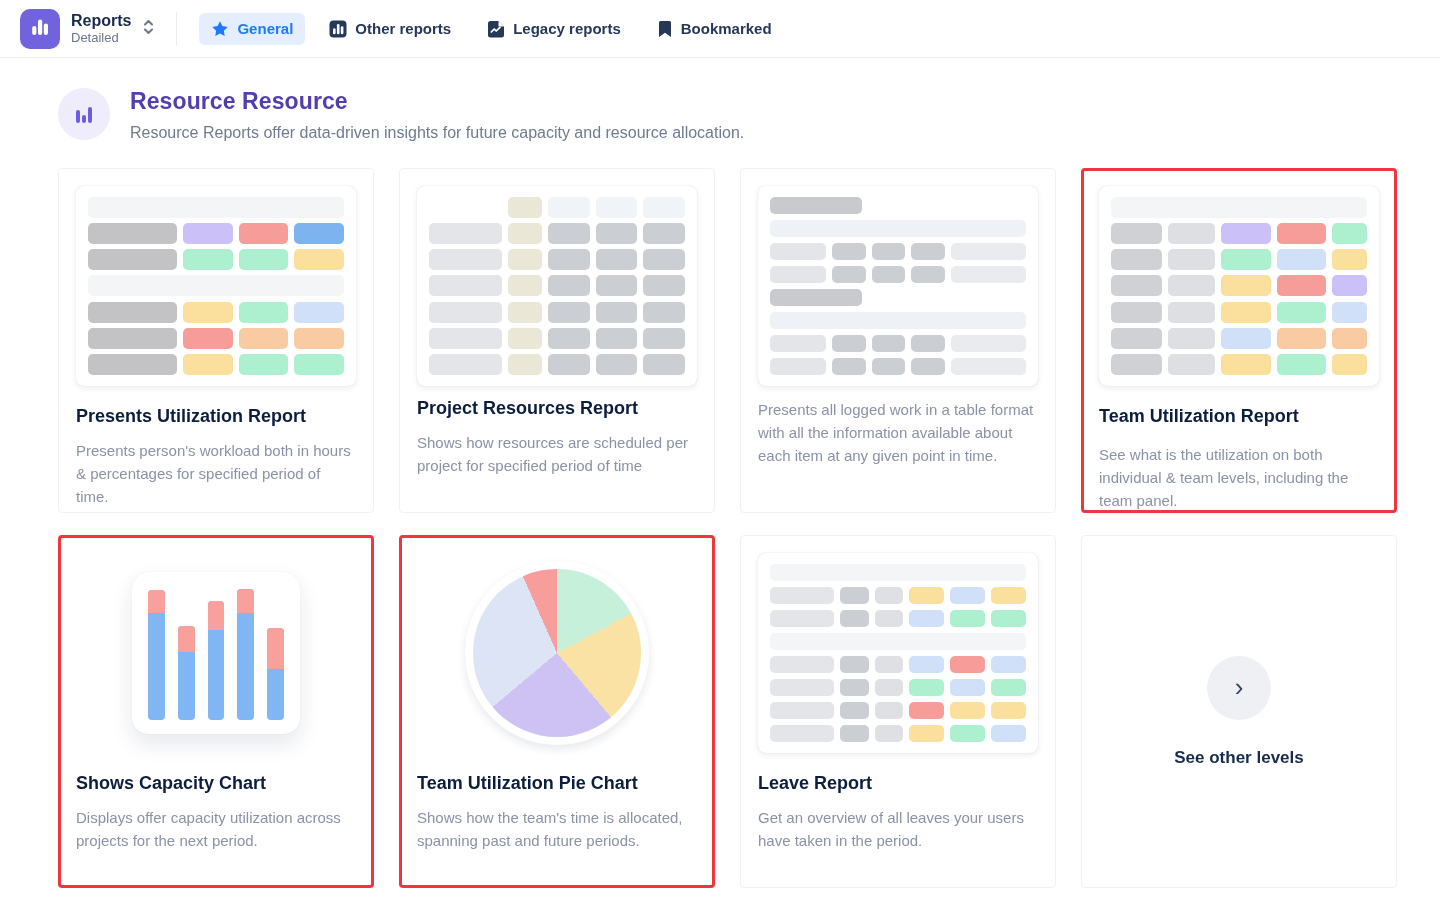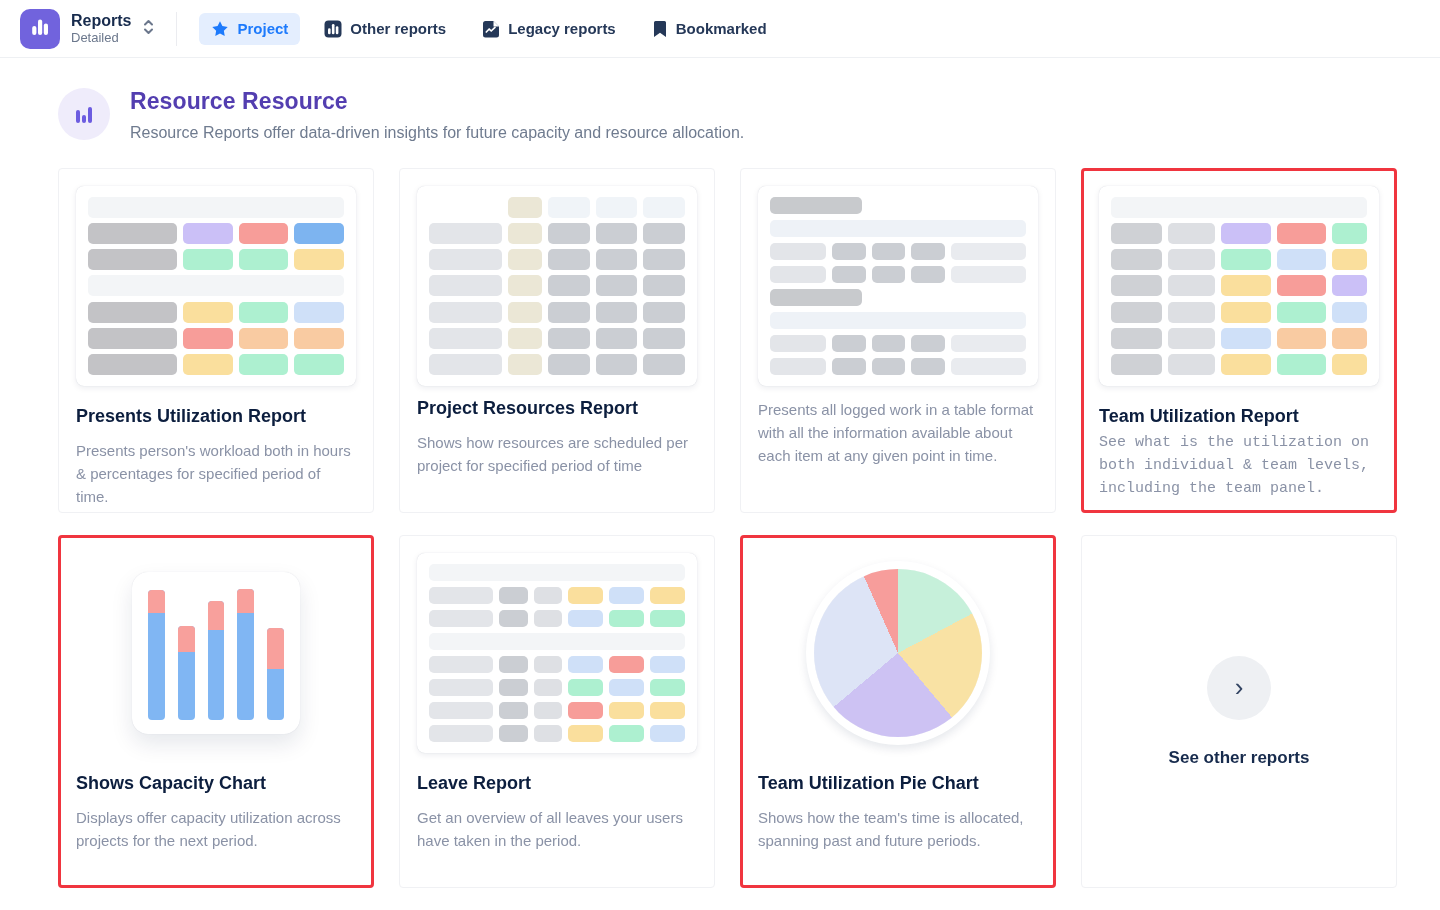--- a/index.html
+++ b/index.html
@@ -84,21 +84,21 @@
     </span>
   </div>
   <div class="tb-divider"></div>
   <nav class="tabs">
       <button class="tab active">
         <span class="ticon">
           <svg width="18" height="18" viewBox="0 0 18 18">
             <path d="M9 1.3l2.4 4.8 5.3.8-3.85 3.75.9 5.3L9 13.45l-4.75 2.5.9-5.3L1.3 6.9l5.3-.8z" fill="#1d7afc"></path>
           </svg>
         </span>
-        <span>Project</span>
+        <span>General</span>
       </button>
       <button class="tab">
         <span class="ticon">
           <svg width="18" height="18" viewBox="0 0 18 18">
             <rect x="0.5" y="0.5" width="17" height="17" rx="4" fill="#253858"></rect>
             <rect x="4" y="8.2" width="2.6" height="6" rx="1.3" fill="#fff"></rect>
             <rect x="7.9" y="4" width="2.6" height="10.2" rx="1.3" fill="#fff"></rect>
             <rect x="11.8" y="6.3" width="2.6" height="7.9" rx="1.3" fill="#fff"></rect>
           </svg>
         </span>
@@ -323,21 +323,21 @@
             <div class="t-row" style="height: 21px;">
               <span class="t-cell" style="flex: 1.45 1 0%; background: rgb(207, 209, 213);"></span>
               <span class="t-cell" style="flex: 1.35 1 0%; background: rgb(221, 223, 227);"></span>
               <span class="t-cell" style="flex: 1.4 1 0%; background: rgb(250, 223, 157);"></span>
               <span class="t-cell" style="flex: 1.4 1 0%; background: rgb(173, 240, 208);"></span>
               <span class="t-cell" style="flex: 1 1 0%; background: rgb(250, 223, 157);"></span>
             </div>
           </div>
         </div>
         <h3 class="card-title" style="margin: 20px 0px 0px;">Team Utilization Report</h3>
-        <p class="card-desc" style="margin: 4px 0px 0px; font-family: Liberation Mono, monospace;">See what is the utilization on both individual &amp; team levels, including the team panel.</p>
+        <p class="card-desc" style="margin: 16px 0px 0px;">See what is the utilization on both individual &amp; team levels, including the team panel.</p>
       </article>
       <article class="card hl">
         <div class="thumb-area">
           <div class="bars-panel">
             <div class="vbar" style="height: 130px; background: rgb(128, 182, 243);">
               <div class="cap" style="height: 18%; background: rgb(248, 160, 156);"></div>
             </div>
             <div class="vbar" style="height: 94px; background: rgb(128, 182, 243);">
               <div class="cap" style="height: 28%; background: rgb(248, 160, 156);"></div>
             </div>
@@ -348,20 +348,27 @@
               <div class="cap" style="height: 18%; background: rgb(248, 160, 156);"></div>
             </div>
             <div class="vbar" style="height: 92px; background: rgb(128, 182, 243);">
               <div class="cap" style="height: 45%; background: rgb(248, 160, 156);"></div>
             </div>
           </div>
         </div>
         <h3 class="card-title" style="margin: 20px 0px 0px;">Shows Capacity Chart</h3>
         <p class="card-desc" style="margin: 12px 0px 0px;">Displays offer capacity utilization across projects for the next period.</p>
       </article>
+      <article class="card hl">
+        <div class="thumb-area">
+          <div class="pie" style="background: conic-gradient(rgb(198, 240, 218) 0deg, rgb(198, 240, 218) 62deg, rgb(249, 226, 164) 62deg, rgb(249, 226, 164) 140deg, rgb(205, 194, 243) 140deg, rgb(205, 194, 243) 230deg, rgb(221, 228, 246) 230deg, rgb(221, 228, 246) 336deg, rgb(247, 157, 155) 336deg, rgb(247, 157, 155) 360deg);"></div>
+        </div>
+        <h3 class="card-title" style="margin: 20px 0px 0px;">Team Utilization Pie Chart</h3>
+        <p class="card-desc" style="margin: 12px 0px 0px;">Shows how the team's time is allocated, spanning past and future periods.</p>
+      </article>
       <article class="card">
         <div class="thumb-area">
           <div class="t-panel">
             <div class="t-row t-bar" style="height: 17px; background: rgb(243, 245, 247);"></div>
             <div class="t-row" style="height: 17px;">
               <span class="t-cell" style="flex: 2.1 1 0%; background: rgb(227, 229, 233);"></span>
               <span class="t-cell" style="flex: 0.95 1 0%; background: rgb(203, 206, 211);"></span>
               <span class="t-cell" style="flex: 0.95 1 0%; background: rgb(222, 224, 228);"></span>
               <span class="t-cell" style="flex: 1.15 1 0%; background: rgb(250, 223, 157);"></span>
               <span class="t-cell" style="flex: 1.15 1 0%; background: rgb(207, 224, 248);"></span>
@@ -405,30 +412,23 @@
               <span class="t-cell" style="flex: 0.95 1 0%; background: rgb(203, 206, 211);"></span>
               <span class="t-cell" style="flex: 0.95 1 0%; background: rgb(222, 224, 228);"></span>
               <span class="t-cell" style="flex: 1.15 1 0%; background: rgb(250, 223, 157);"></span>
               <span class="t-cell" style="flex: 1.15 1 0%; background: rgb(173, 240, 208);"></span>
               <span class="t-cell" style="flex: 1.15 1 0%; background: rgb(207, 224, 248);"></span>
             </div>
           </div>
         </div>
         <h3 class="card-title" style="margin: 20px 0px 0px;">Leave Report</h3>
         <p class="card-desc" style="margin: 12px 0px 0px;">Get an overview of all leaves your users have taken in the period.</p>
-      </article>
-      <article class="card hl">
-        <div class="thumb-area">
-          <div class="pie" style="background: conic-gradient(rgb(198, 240, 218) 0deg, rgb(198, 240, 218) 62deg, rgb(249, 226, 164) 62deg, rgb(249, 226, 164) 140deg, rgb(205, 194, 243) 140deg, rgb(205, 194, 243) 230deg, rgb(221, 228, 246) 230deg, rgb(221, 228, 246) 336deg, rgb(247, 157, 155) 336deg, rgb(247, 157, 155) 360deg);"></div>
-        </div>
-        <h3 class="card-title" style="margin: 20px 0px 0px;">Team Utilization Pie Chart</h3>
-        <p class="card-desc" style="margin: 12px 0px 0px;">Shows how the team's time is allocated, spanning past and future periods.</p>
       </article>
       <article class="card">
         <div class="more-card">
           <div class="more-circle">
             <span class="more-chevron">›</span>
           </div>
-          <div class="more-label">See other reports</div>
+          <div class="more-label">See other levels</div>
         </div>
       </article>
     </section>
 </main>
 
 </body></html>

